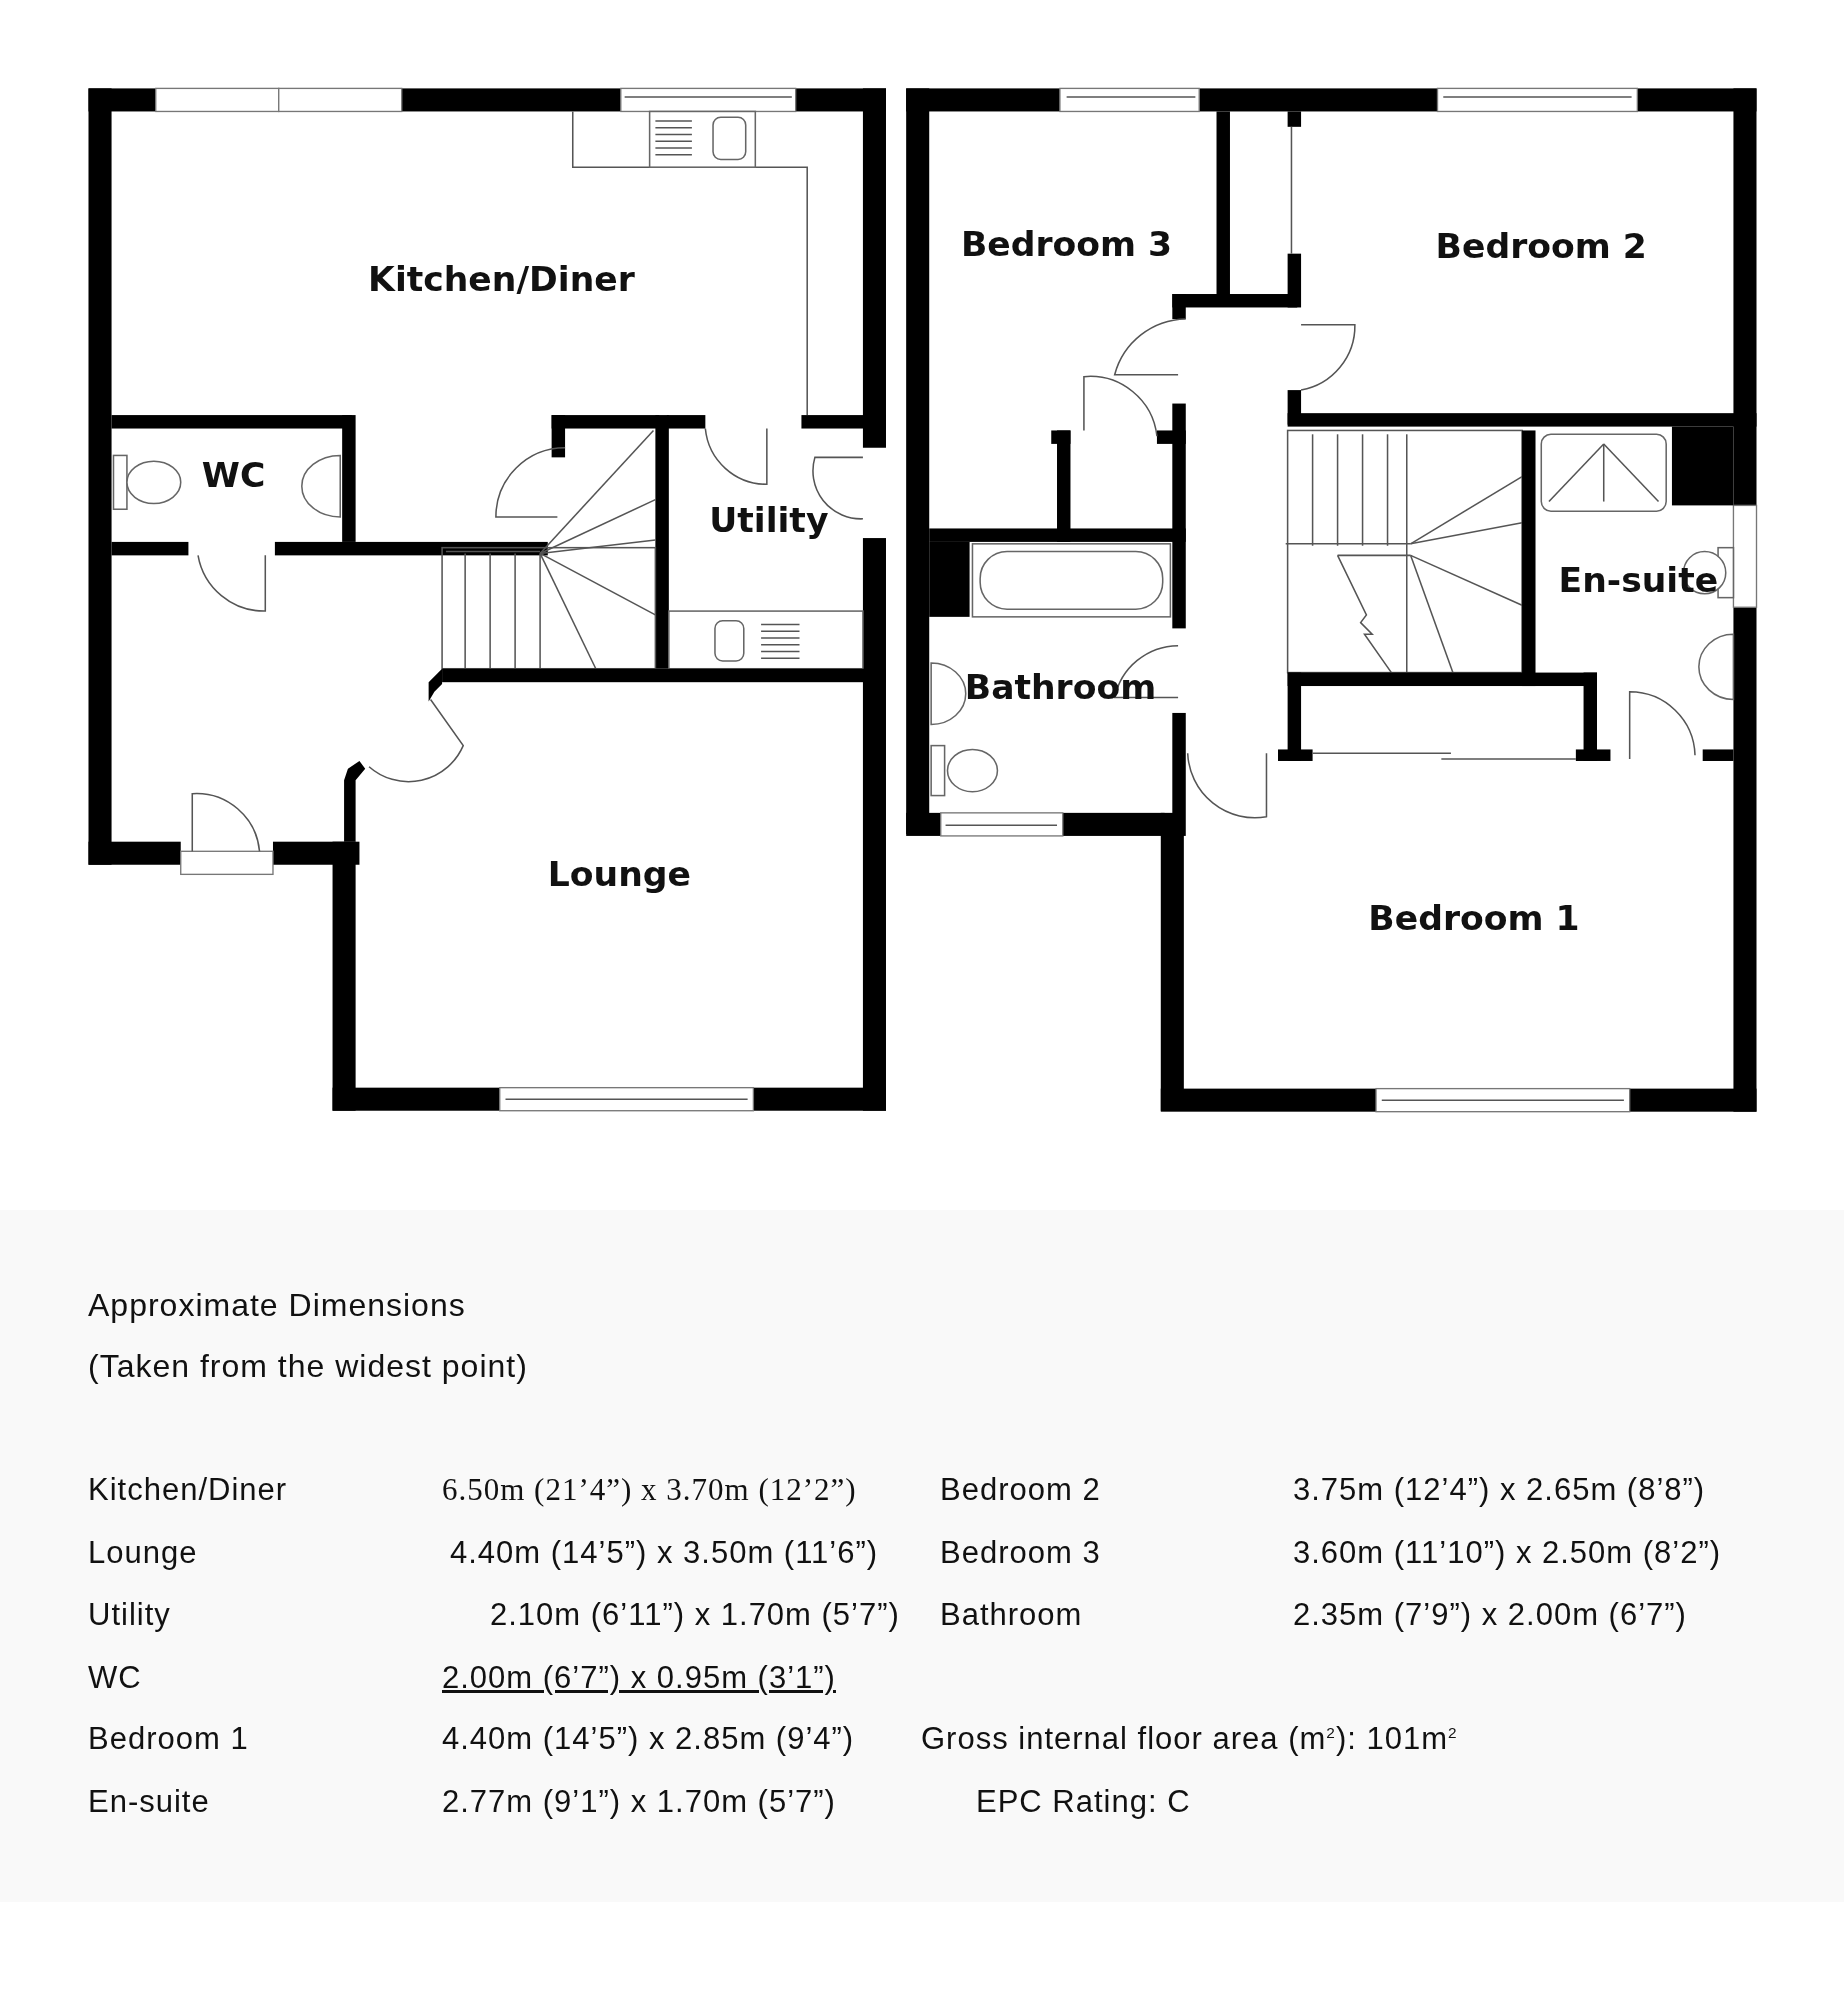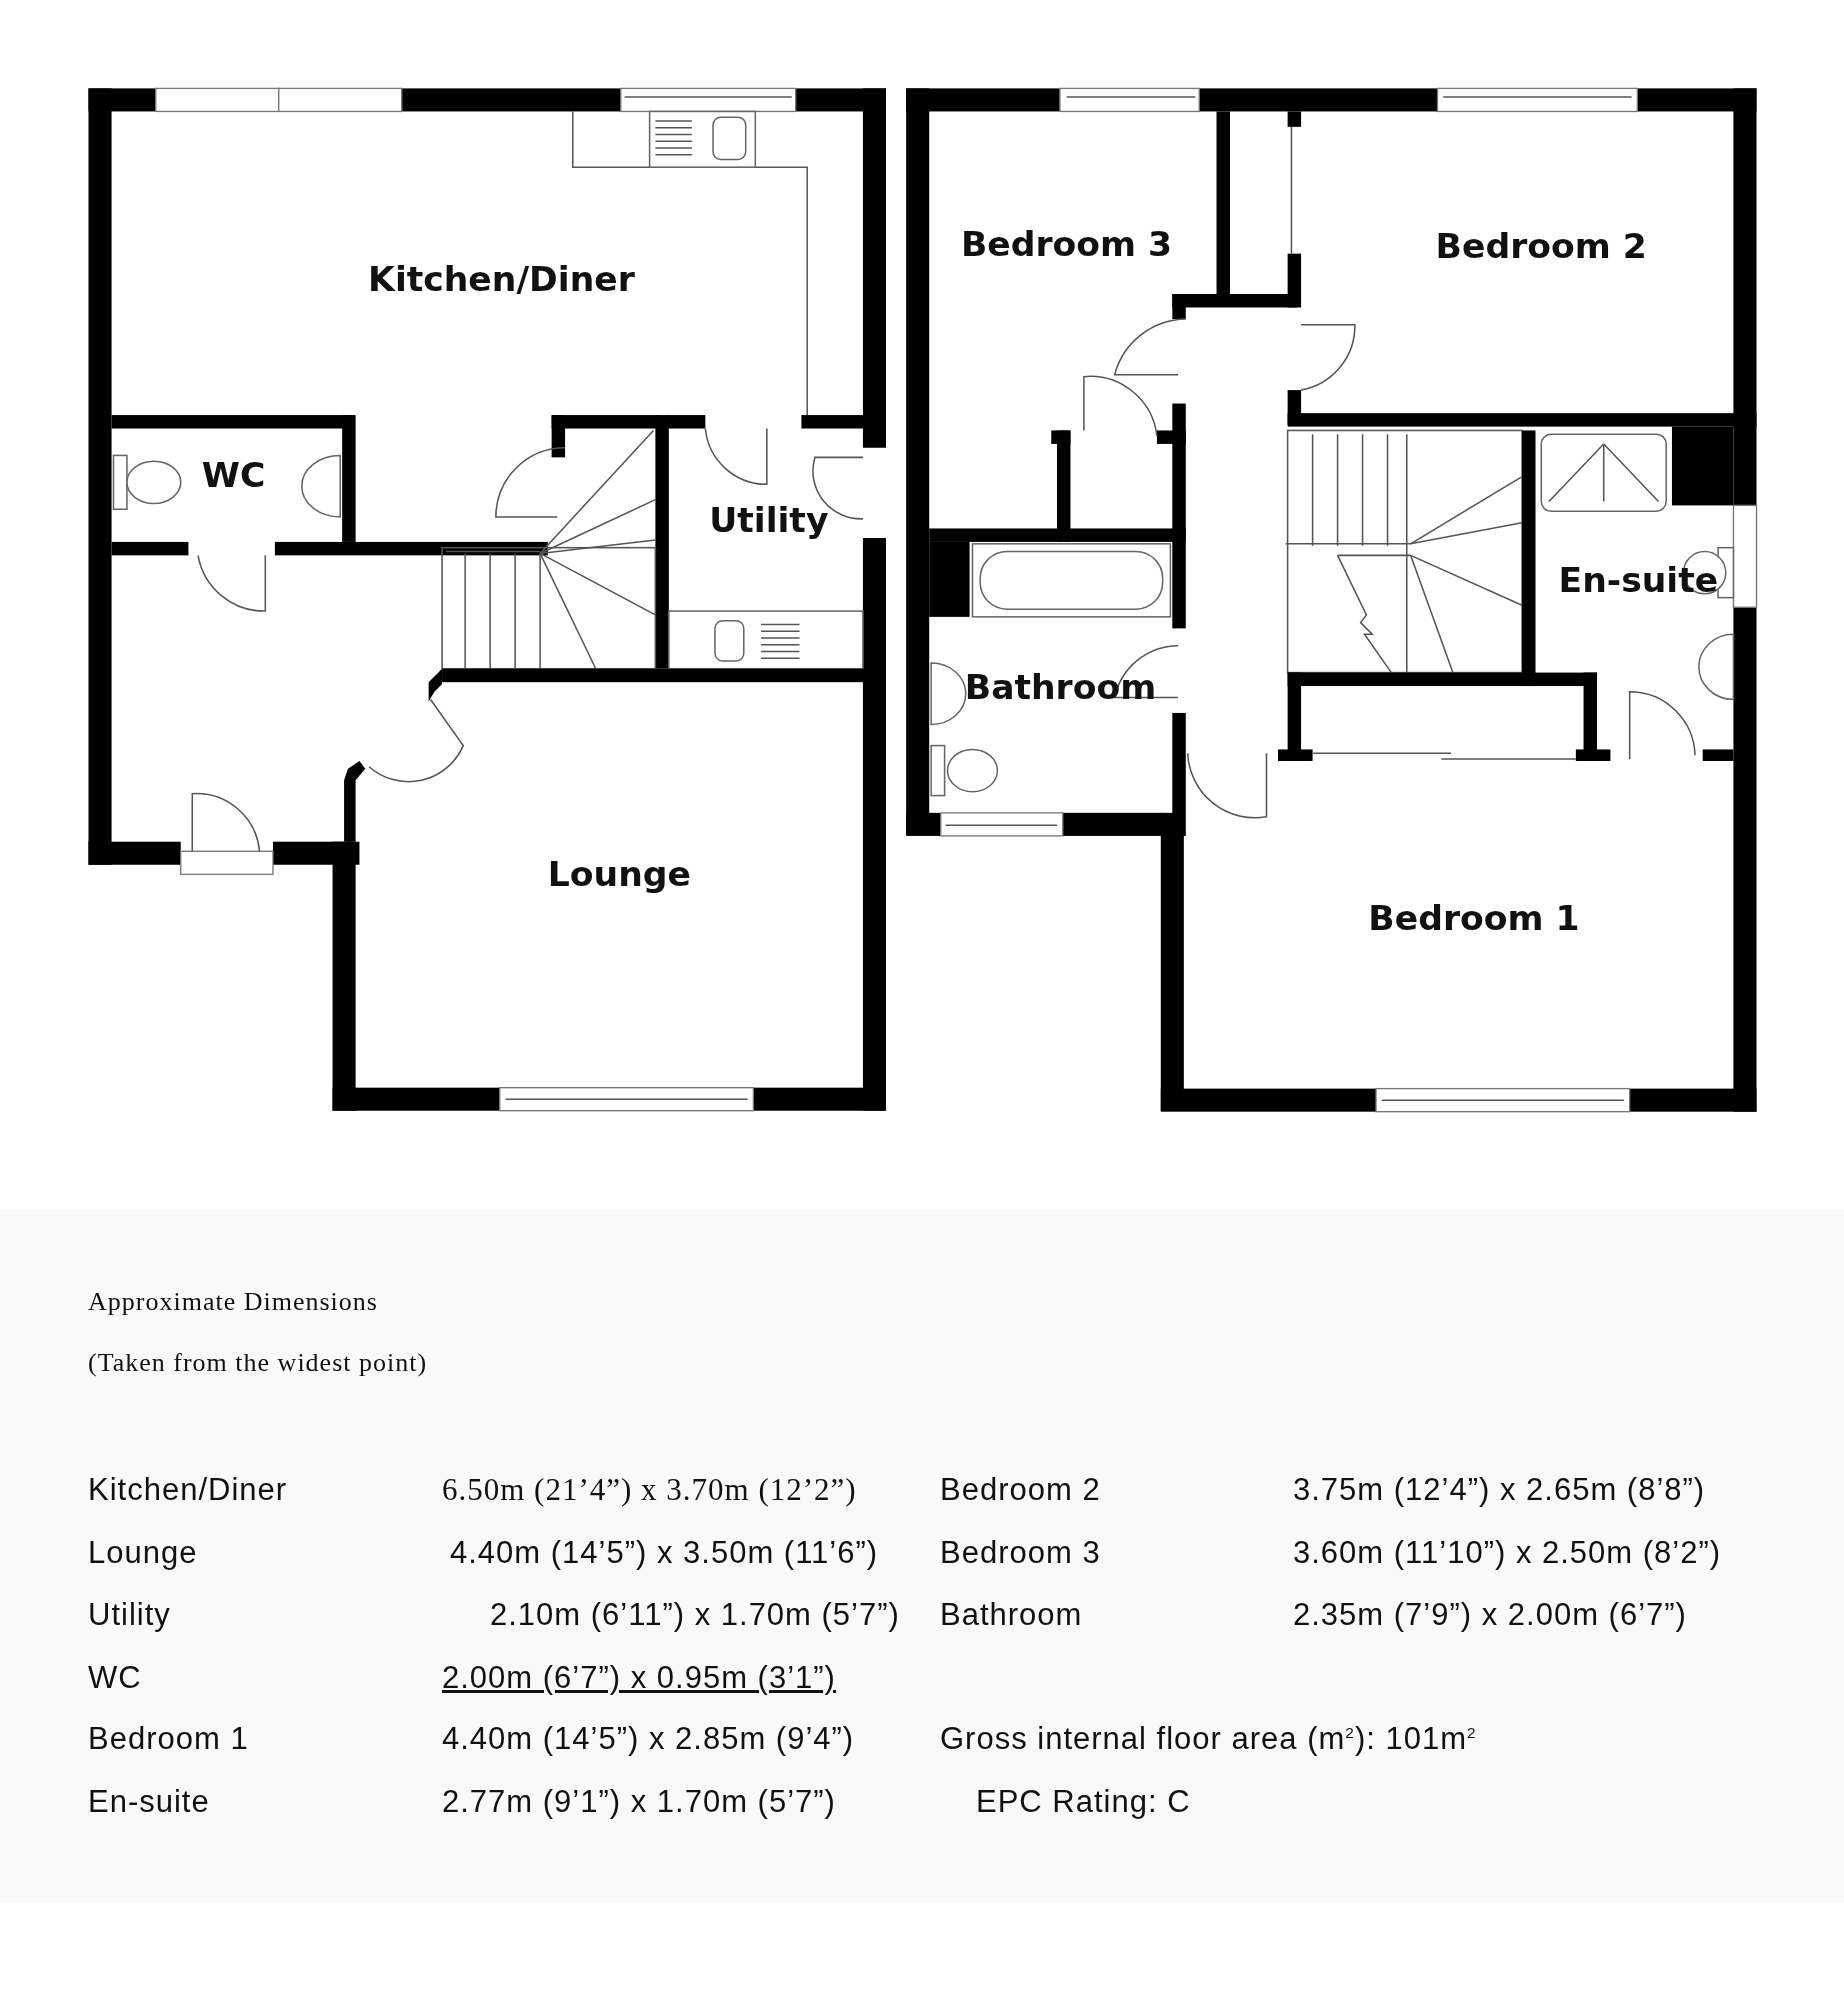--- a/index.html
+++ b/index.html
@@ -4,21 +4,21 @@
 <style>
   html, body { margin: 0; padding: 0; background: #ffffff; }
   body { width: 1845px; height: 1990px; position: relative; overflow: hidden; font-family: "DejaVu Sans", sans-serif; }
   #plans { position: absolute; left: 0; top: 0; width: 1845px; height: 1153px; }
   .wall { fill: #000000; }
   .thin { fill: none; stroke: #555; stroke-width: 1.6; }
   .fix { fill: #ffffff; stroke: #666; stroke-width: 1.6; }
   .win { fill: #ffffff; stroke: #777; stroke-width: 1.4; }
   .room-label { font-family: "DejaVu Sans", sans-serif; font-weight: bold; font-size: 36px; fill: #111; }
   #dims { position: absolute; left: 0; top: 1210px; width: 1845px; height: 692px; background: #f9f9f9; }
-  .dim-heading { position: absolute; left: 88px; font-family: Liberation Serif, serif; font-size: 26px; color: #111; letter-spacing: 1px; }
+  .dim-heading { position: absolute; left: 88px; font-family: Liberation Sans, sans-serif; font-size: 32px; color: #111; letter-spacing: 1px; }
   .dim-row { position: absolute; font-family: "Liberation Sans", sans-serif; font-size: 31px; color: #111; letter-spacing: 1px; white-space: nowrap; }
   .dim-row sup { font-size: 15.4px; }
 </style>
 </head>
 <body>
 
 <svg id="plans" viewBox="0 0 1920 1200" xmlns="http://www.w3.org/2000/svg">
 
   <g>
 
@@ -243,16 +243,16 @@
   <div class="dim-row" style="left:88px; top:574px;">En-suite</div>
   <div class="dim-row" style="left:442px; top:574px;">2.77m (9’1”) x 1.70m (5’7”)</div>
 
   <div class="dim-row" style="left:940px; top:262px;">Bedroom 2</div>
   <div class="dim-row" style="left:1293px; top:262px;">3.75m (12’4”) x 2.65m (8’8”)</div>
   <div class="dim-row" style="left:940px; top:325px;">Bedroom 3</div>
   <div class="dim-row" style="left:1293px; top:325px;">3.60m (11’10”) x 2.50m (8’2”)</div>
   <div class="dim-row" style="left:940px; top:387px;">Bathroom</div>
   <div class="dim-row" style="left:1293px; top:387px;">2.35m (7’9”) x 2.00m (6’7”)</div>
 
-  <div class="dim-row" style="left:940px; top:511px;"><span>Gross internal floor area (m</span><sup>2</sup><span>): 101m</span><sup>2</sup></div>
+  <div class="dim-row" style="left:921px; top:511px;"><span>Gross internal floor area (m</span><sup>2</sup><span>): 101m</span><sup>2</sup></div>
   <div class="dim-row" style="left:976px; top:574px;">EPC Rating: C</div>
 </div>
 
 
 </body></html>

